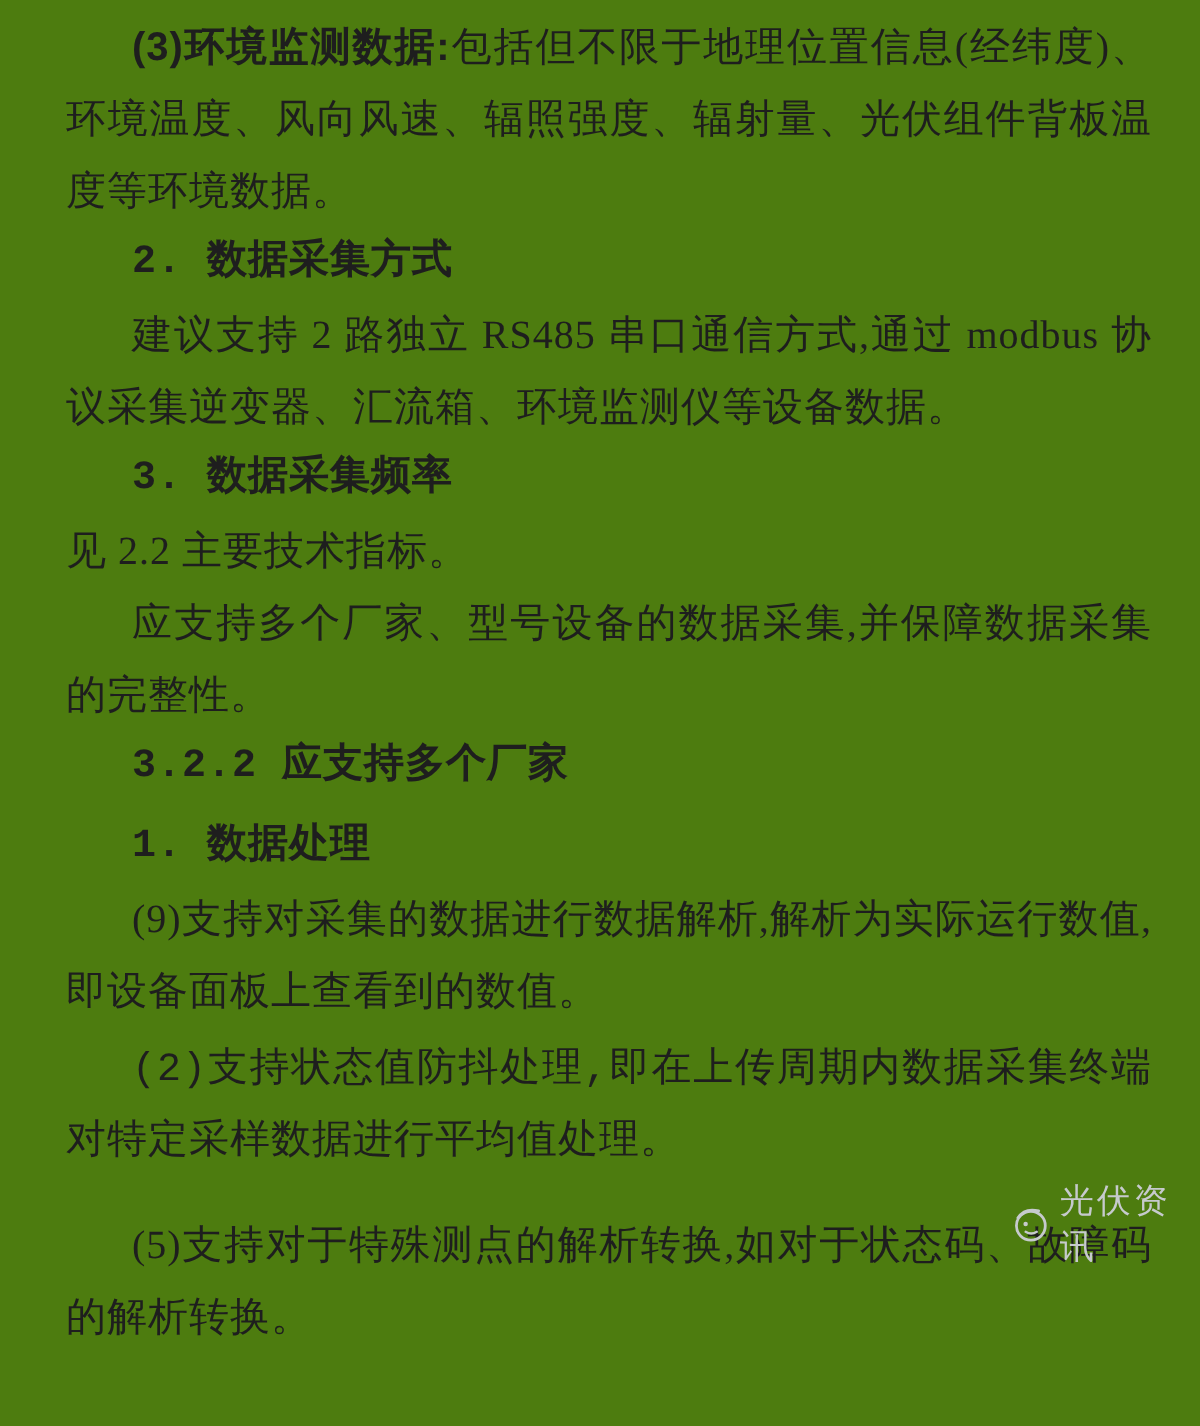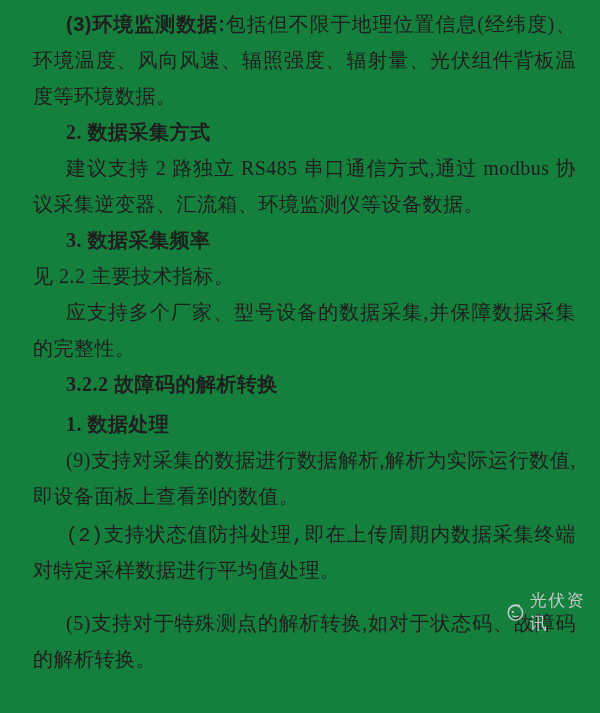--- a/index.html
+++ b/index.html
@@ -1,20 +1,20 @@
 <!DOCTYPE html>
 <html lang="zh"><head>
 <meta charset="utf-8">
 <style>
   html, body { margin: 0; padding: 0; }
   .page {
     position: relative;
     width: 600px;
     height: 713px;
-    background: #15803d;
+    background: #4d7c0f;
     color: #1e1e1e;
     font-family: "Liberation Serif", serif;
     overflow: hidden;
   }
   .content {
     padding: 6px 24px 0 33px;
   }
   .content p {
     margin: 0;
     font-size: 20px;
@@ -22,21 +22,21 @@
     letter-spacing: 0.5px;
     text-align: justify;
     text-justify: inter-character;
   }
   p.body   { text-indent: 33px; }
   p.flush  { text-indent: 0; }
   p.heading {
     text-indent: 33px;
     text-align: left;
     font-weight: 700;
-    font-family: Liberation Serif, serif;
+    font-family: Liberation Mono, monospace;
   }
   .lead { font-weight: 700; font-family: "Liberation Sans", "Liberation Serif", sans-serif; }
   .mt-sm { margin-top: 4px !important; font-family: Liberation Mono, monospace; }
   .mt-lg { margin-top: 15px !important; }
   .watermark {
     position: absolute;
     left: 505px;
     top: 589px;
     display: flex;
     align-items: center;
@@ -61,21 +61,21 @@
 
     <p class="body">建议支持 2 路独立 RS485 串口通信方式,通过 modbus 协议采集逆变器、汇流箱、环境监测仪等设备数据。</p>
 
     <p class="heading">3. 数据采集频率</p>
 
     <p class="flush">见 2.2 主要技术指标。</p>
 
 
     <p class="body">应支持多个厂家、型号设备的数据采集,并保障数据采集的完整性。</p>
 
-    <p class="heading">3.2.2 故障码的解析转换</p>
+    <p class="heading">3.2.2 应支持多个厂家</p>
 
     <p class="heading mt-sm">1. 数据处理</p>
 
     <p class="body">(9)支持对采集的数据进行数据解析,解析为实际运行数值,即设备面板上查看到的数值。</p>
 
     <p class="body mt-sm">(2)支持状态值防抖处理,即在上传周期内数据采集终端对特定采样数据进行平均值处理。</p>
 
     <p class="body mt-lg">(5)支持对于特殊测点的解析转换,如对于状态码、故障码的解析转换。</p>
 
   </div>

